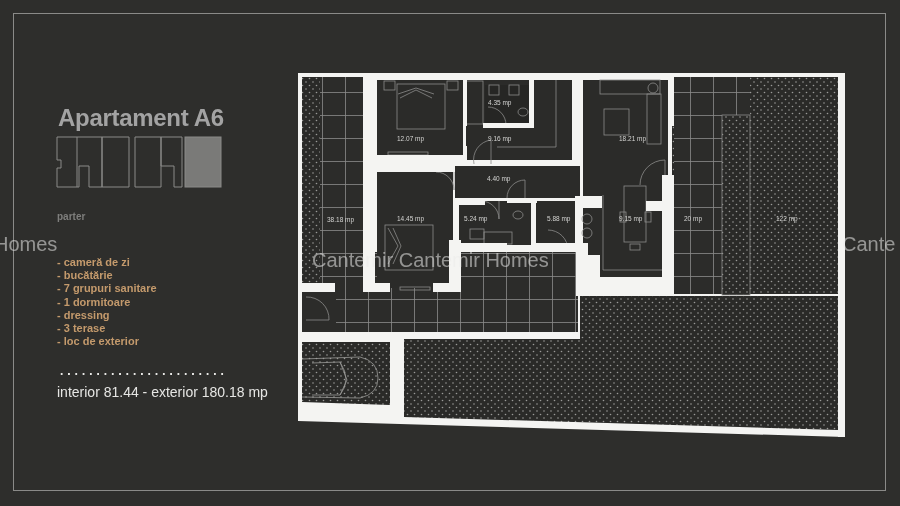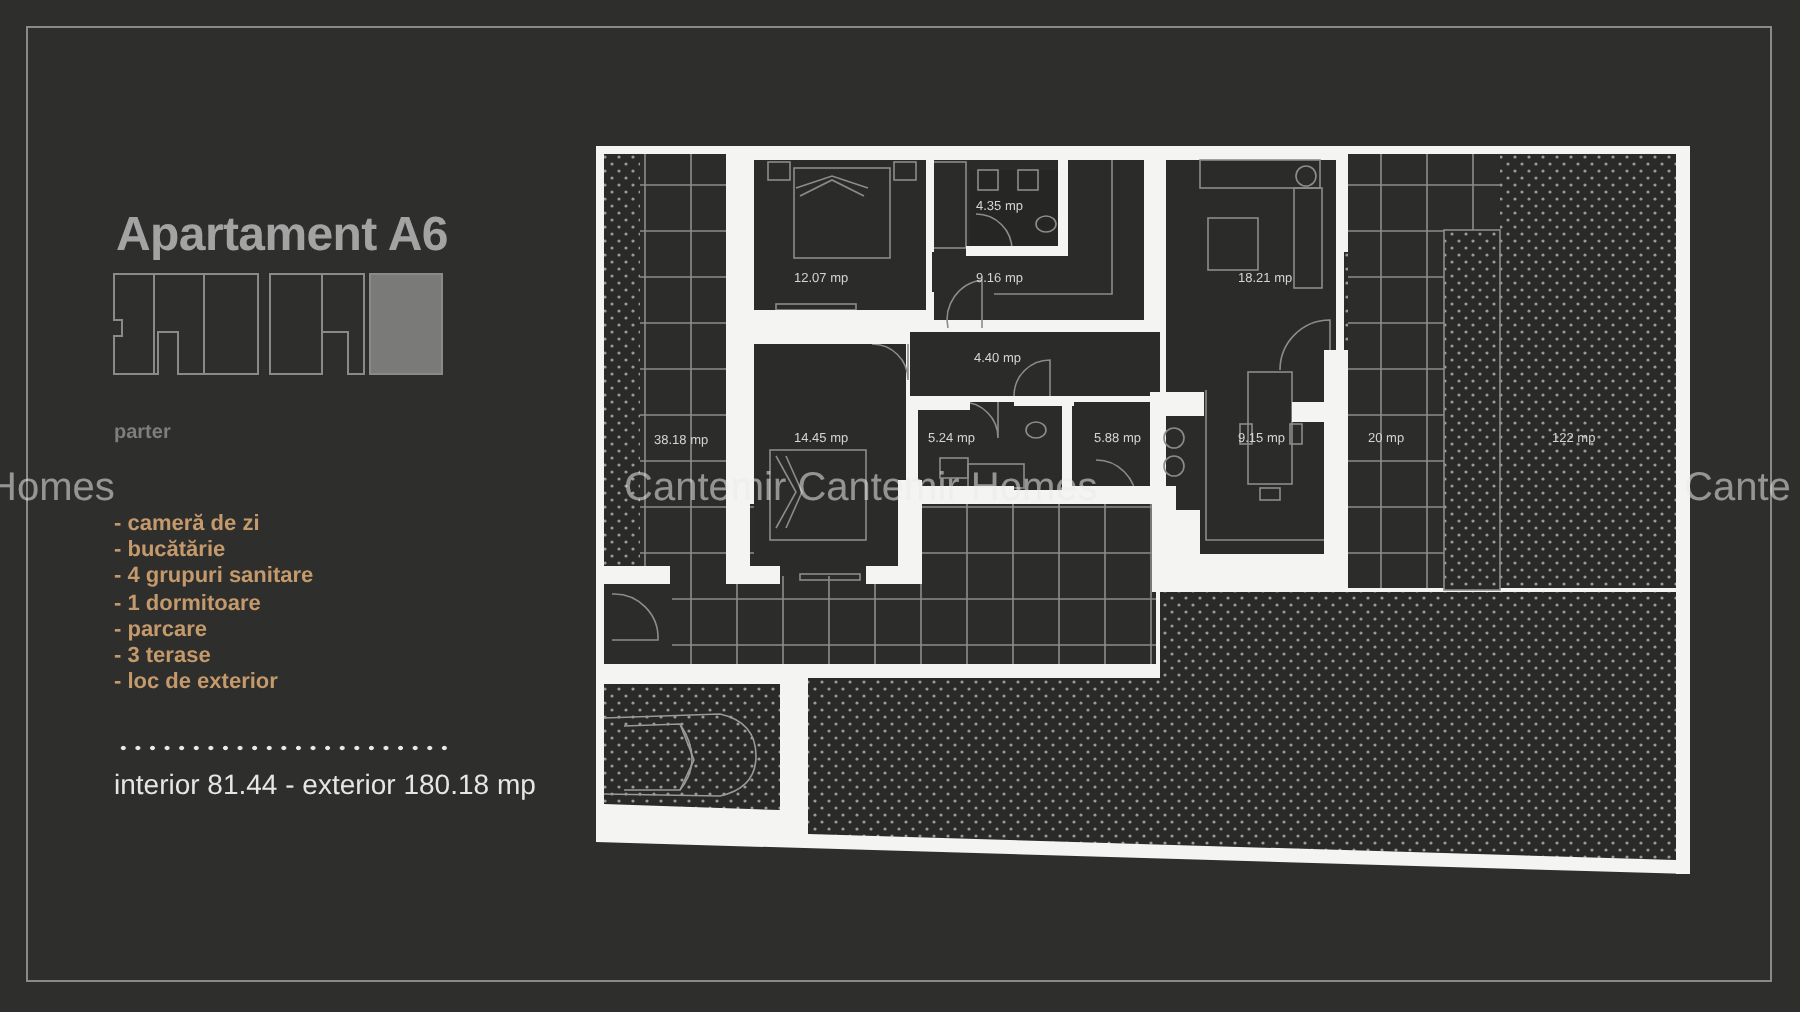--- a/index.html
+++ b/index.html
@@ -38,21 +38,21 @@
       position: absolute; left: 57px; top: 384px;
       color: #e6e6e4; font-size: 14px; white-space: nowrap;
     }
     .plan { position: absolute; left: 0; top: 0; }
     .wm {
       position: absolute; top: 233px;
       color: rgba(235,235,233,0.55); font-size: 20px; white-space: nowrap;
       font-family: "Liberation Sans", sans-serif; pointer-events: none;
     }
     .wm-left { left: -6px; }
-    .wm-center { left: 312px; }
+    .wm-center { left: 312px; margin-top: 16px; }
     .wm-right { left: 842px; }
   </style>
 </head>
 <body>
 
 <div class="frame"></div>
 
 <h1 class="title">Apartament A6</h1>
 
 <svg class="keyplan" width="170" height="52" viewBox="0 0 170 52">
@@ -64,23 +64,23 @@
     <path d="M105,1 H126 V51 H118 V30 H105 Z"></path>
   </g>
   <rect x="129" y="1" width="36" height="50" fill="#7a7a78" stroke="#8a8a88" stroke-width="1"></rect>
 </svg>
 
 <div class="level">parter</div>
 
 <ul class="features">
   <li>- cameră de zi</li>
   <li>- bucătărie</li>
-  <li>- 4 grupuri sanitare</li>
+  <li>- 7 grupuri sanitare</li>
   <li>- 1 dormitoare</li>
-  <li>- parcare</li>
+  <li>- dressing</li>
   <li>- 3 terase</li>
   <li>- loc de exterior</li>
 </ul>
 
 <div class="dots"></div>
 <div class="area">interior 81.44 - exterior 180.18 mp</div>
 
 <svg class="plan" width="900" height="506" viewBox="0 0 900 506">
   <defs>
     <pattern id="dots" width="7" height="7" patternUnits="userSpaceOnUse">

